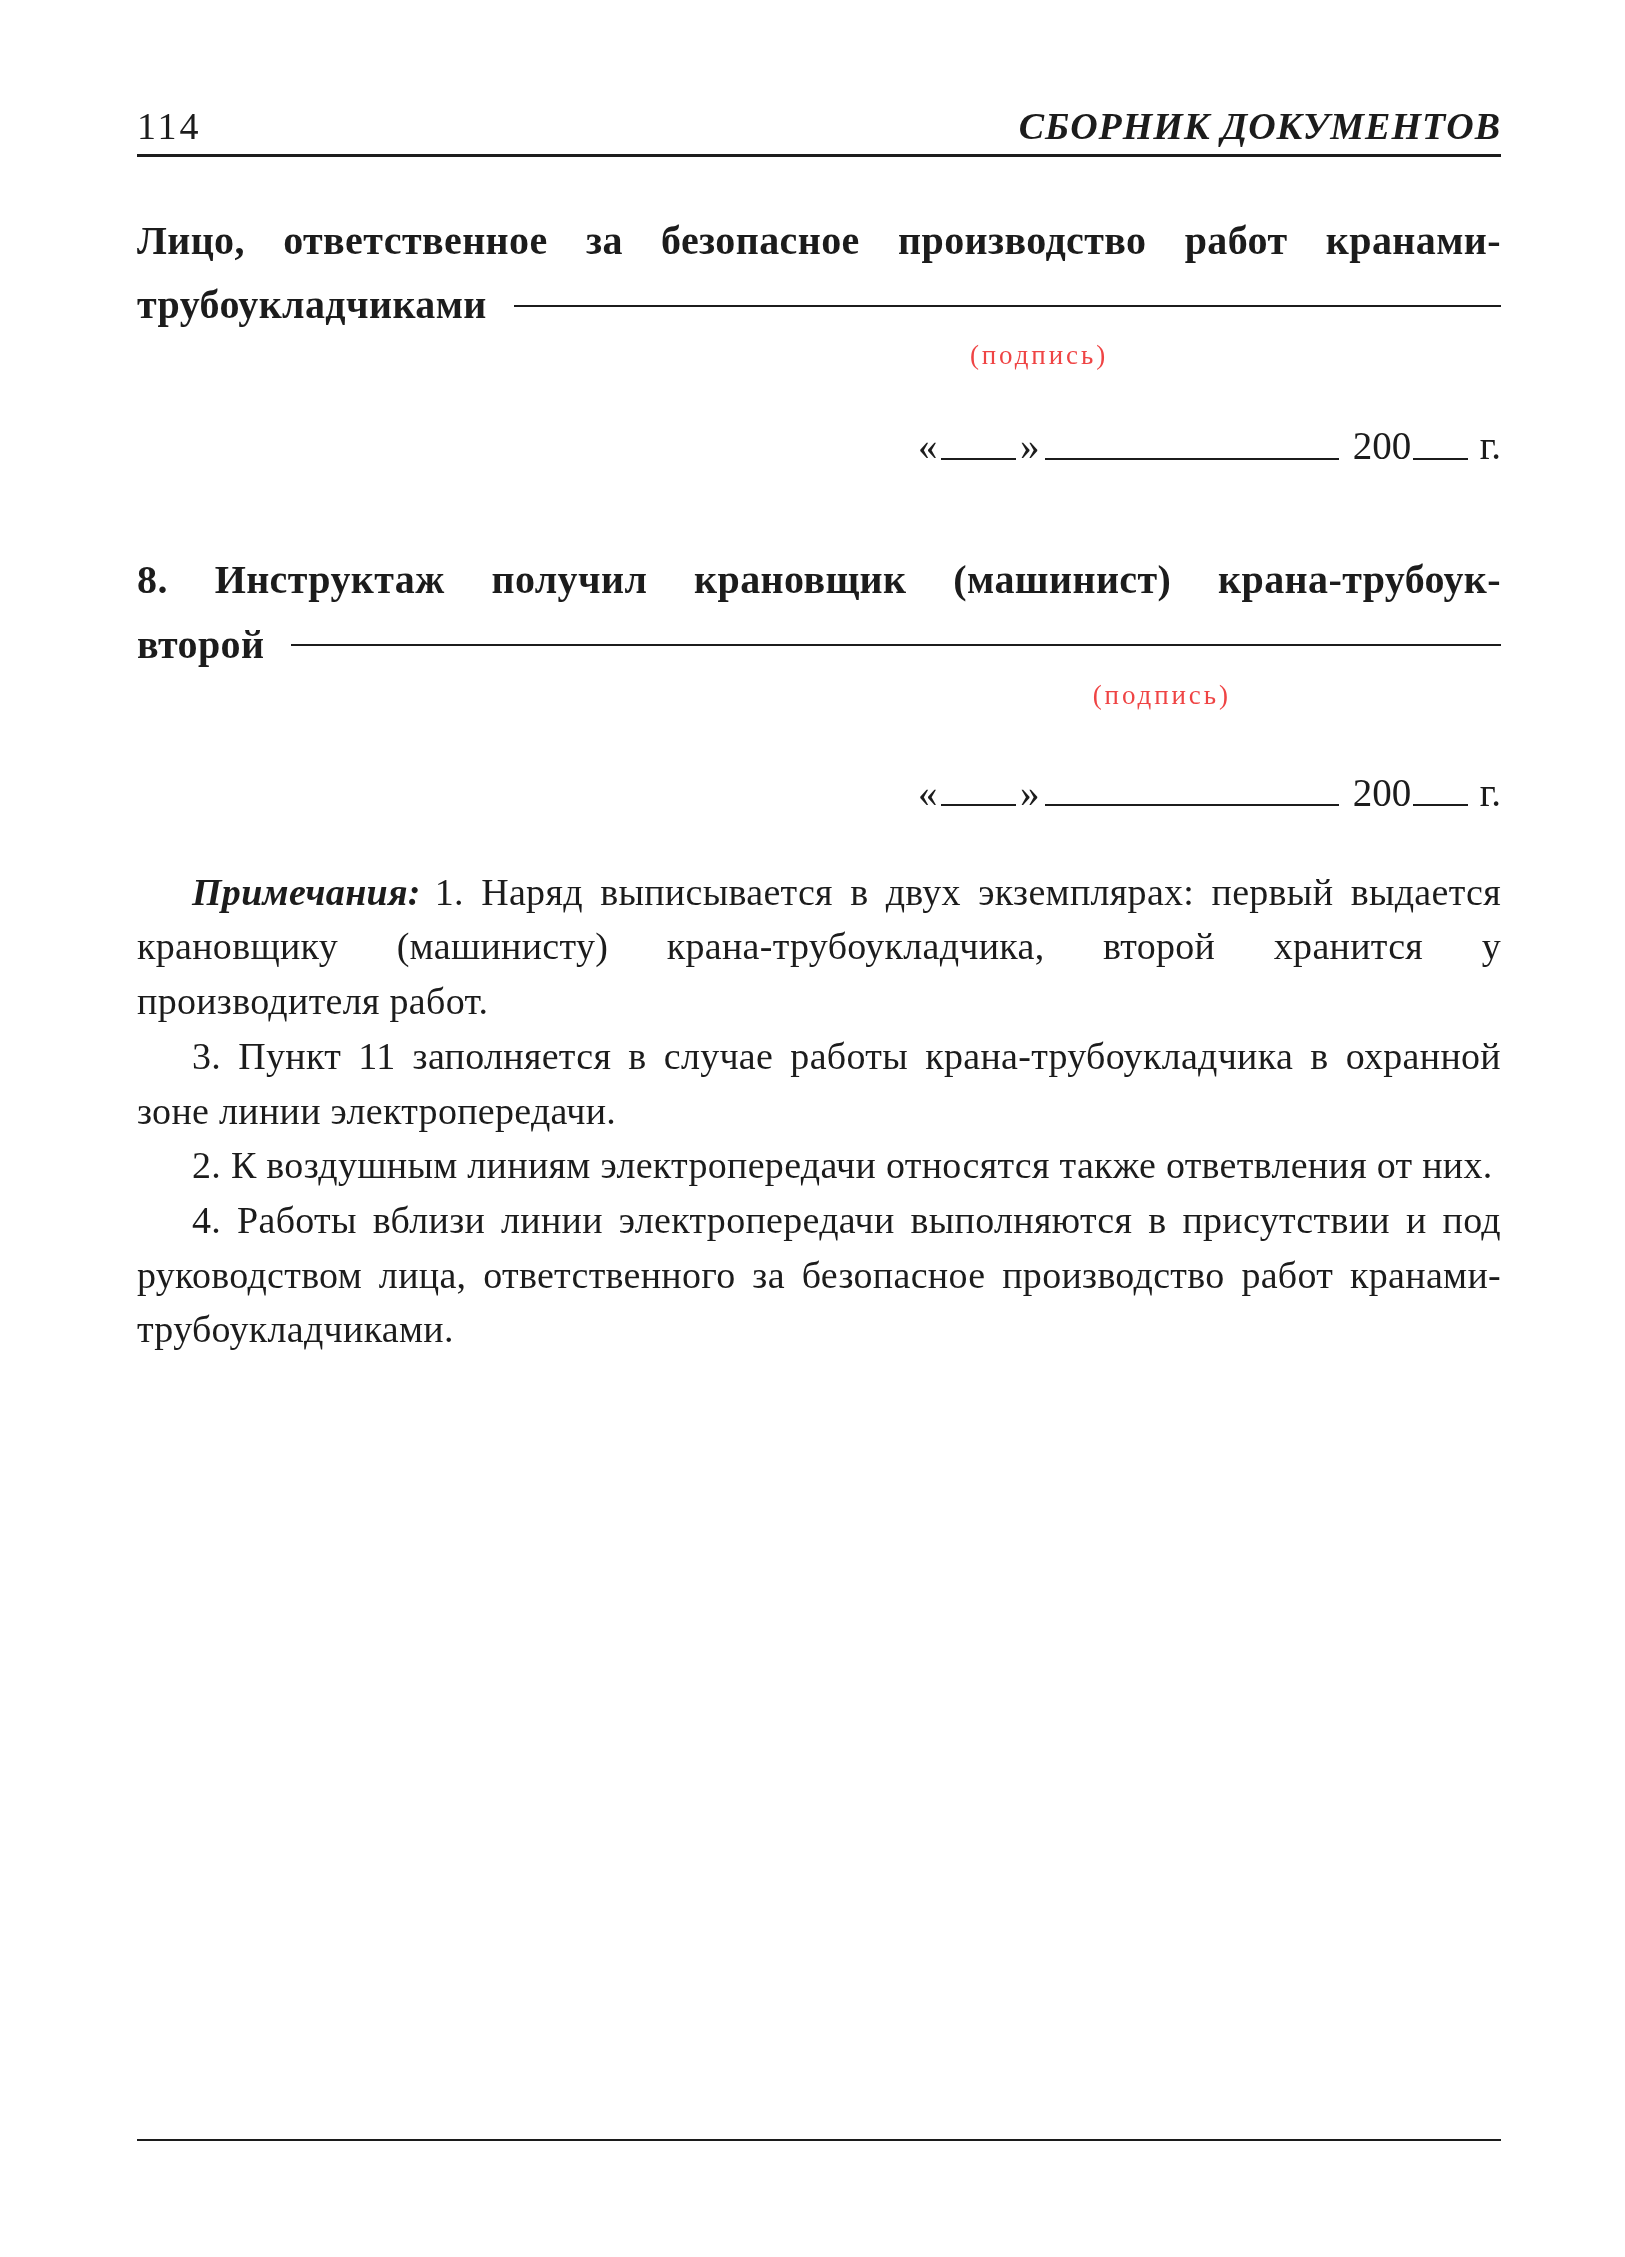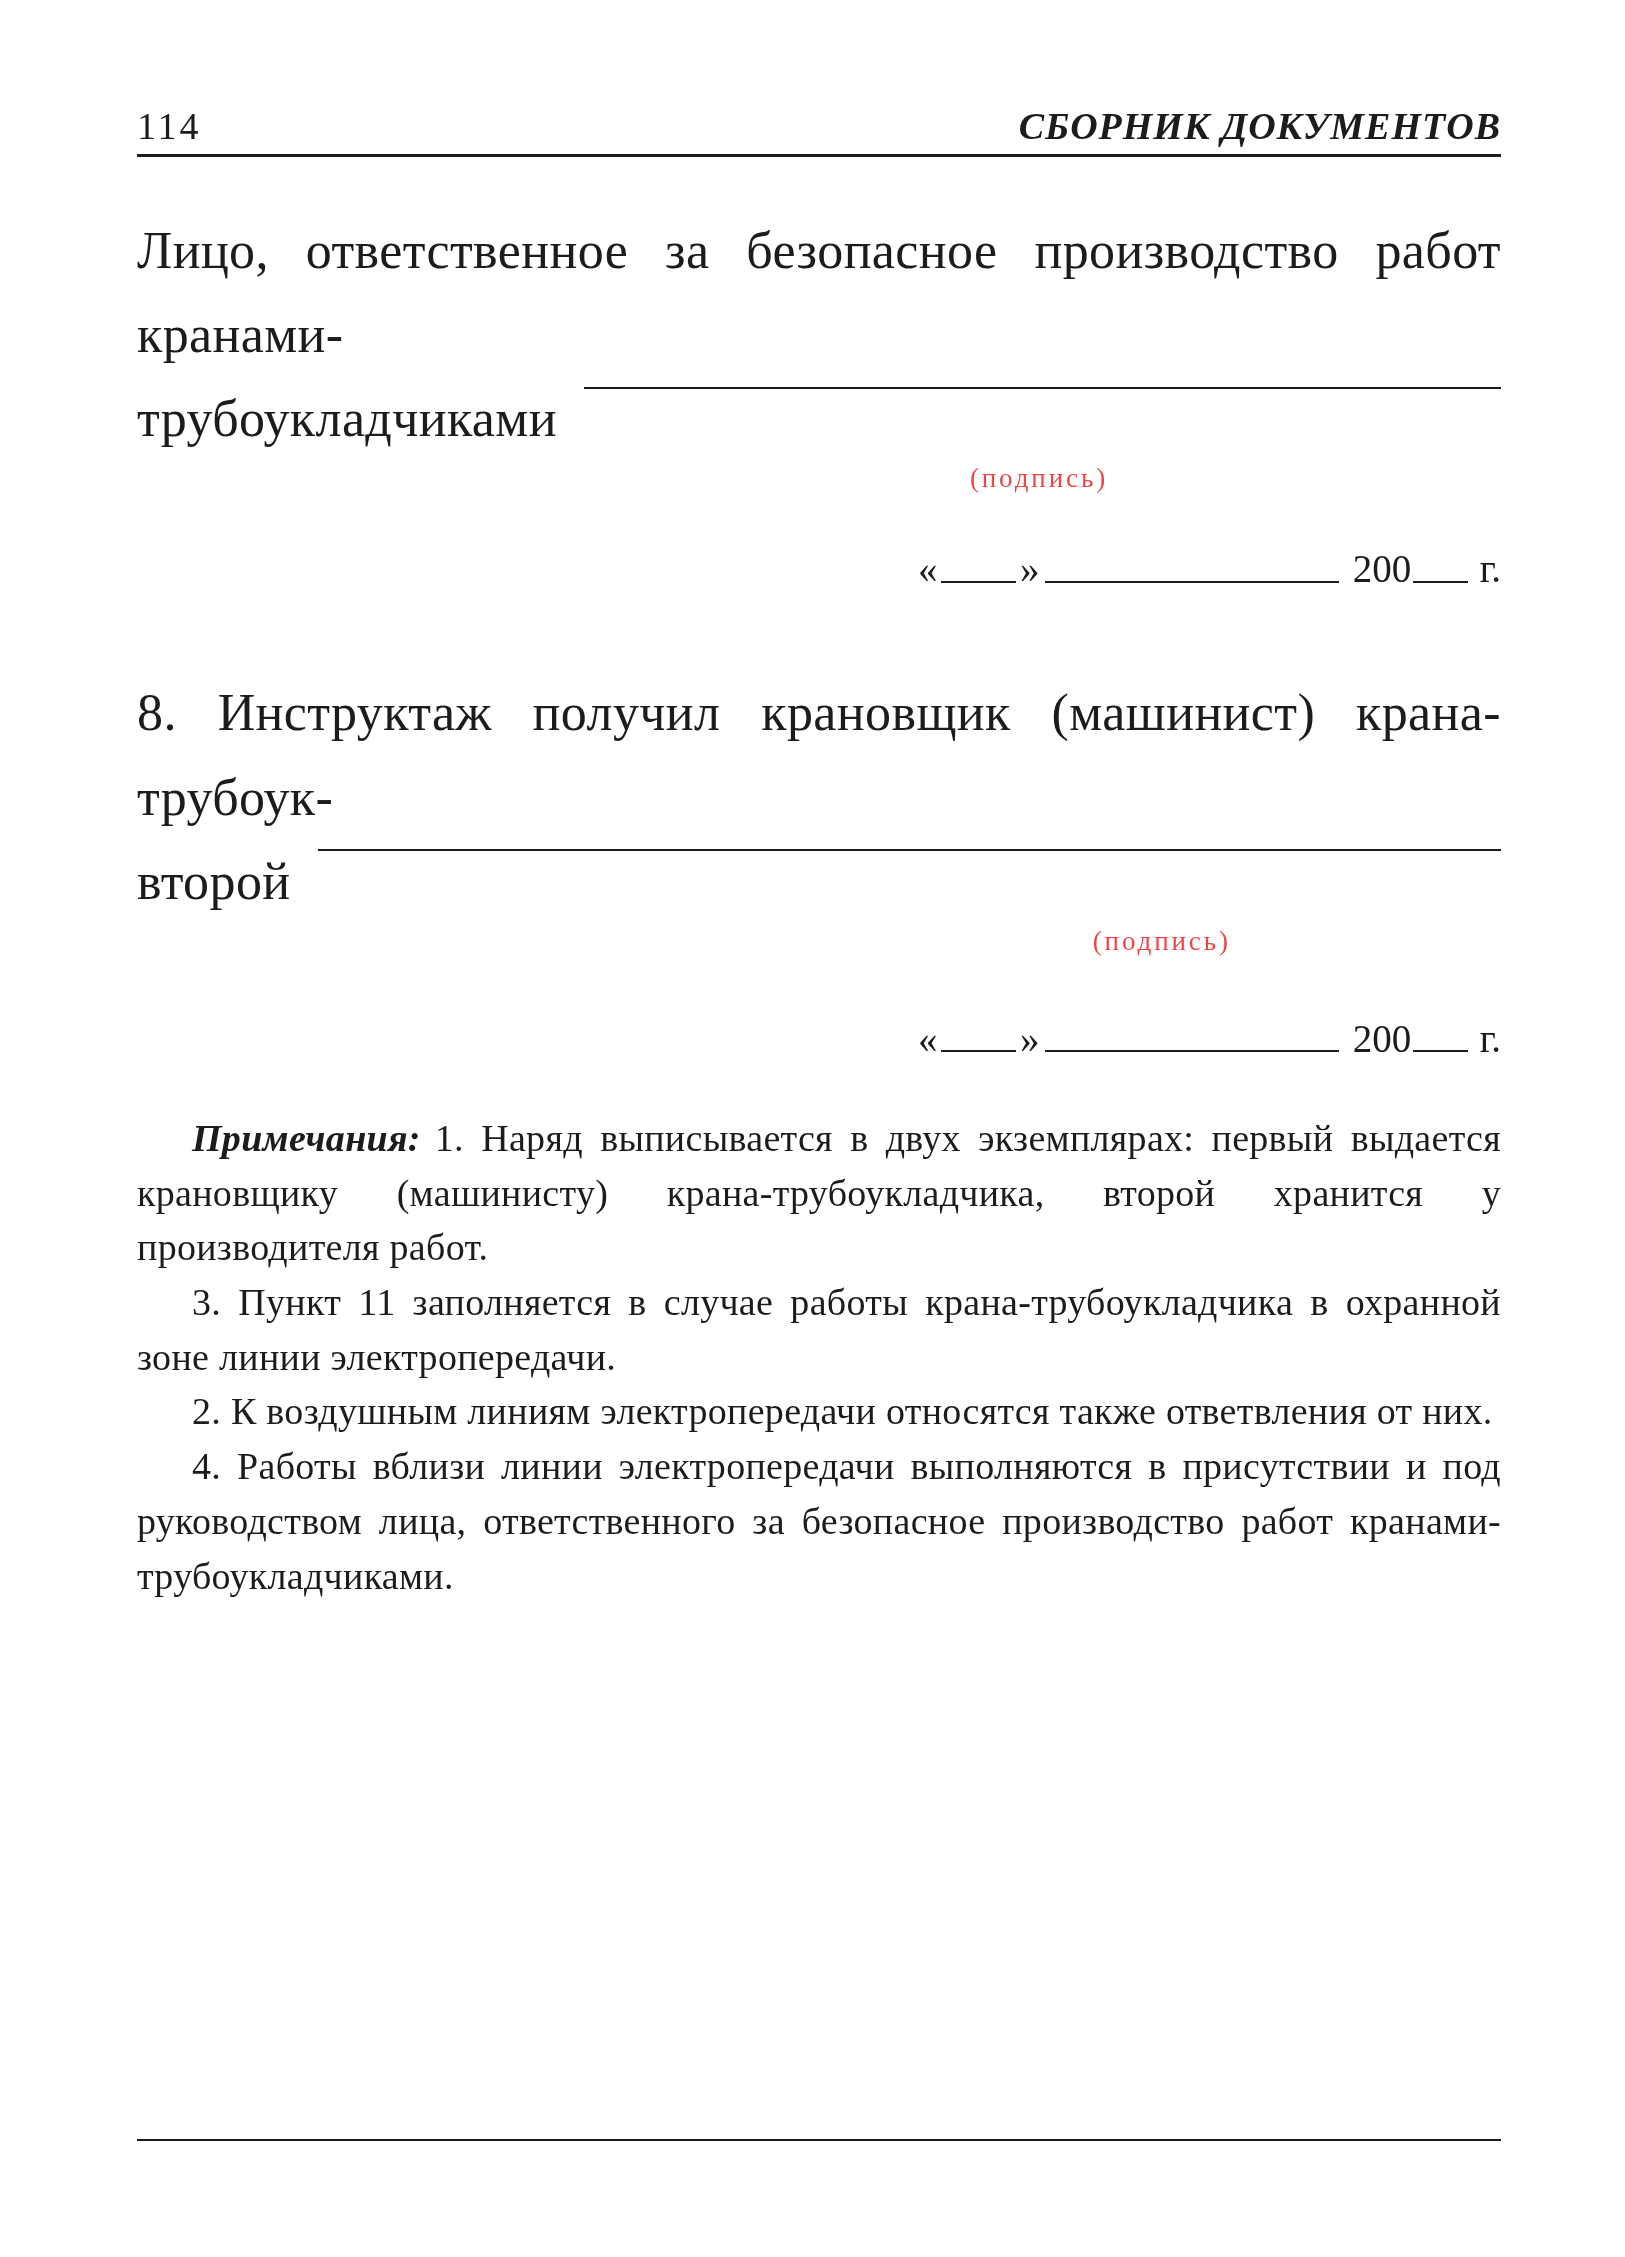--- a/index.html
+++ b/index.html
@@ -36,31 +36,32 @@
     letter-spacing: 1px;
     margin-top: 28px;
   }
   .header-rule {
     border-bottom: 3.8px solid #1c1c1c;
     margin-top: 5.7px;
   }
 
   
   .form-par {
-    font-size: 52px;
+    font-size: 40px;
     line-height: 1.62;
     letter-spacing: 0.4px;
+    font-weight: bold;
   }
   .justify-line {
     text-align: justify;
     text-align-last: justify;
   }
   .line2-row {
     display: flex;
-    align-items: flex-start;
+    align-items: center;
   }
   .fill-line {
     flex: 1;
     border-bottom: 2.9px solid #1c1c1c;
     margin: 0 0 9.6px 27px;
     min-height: 9.6px;
   }
   .caption-row {
     display: flex;
     font-size: 27px;

